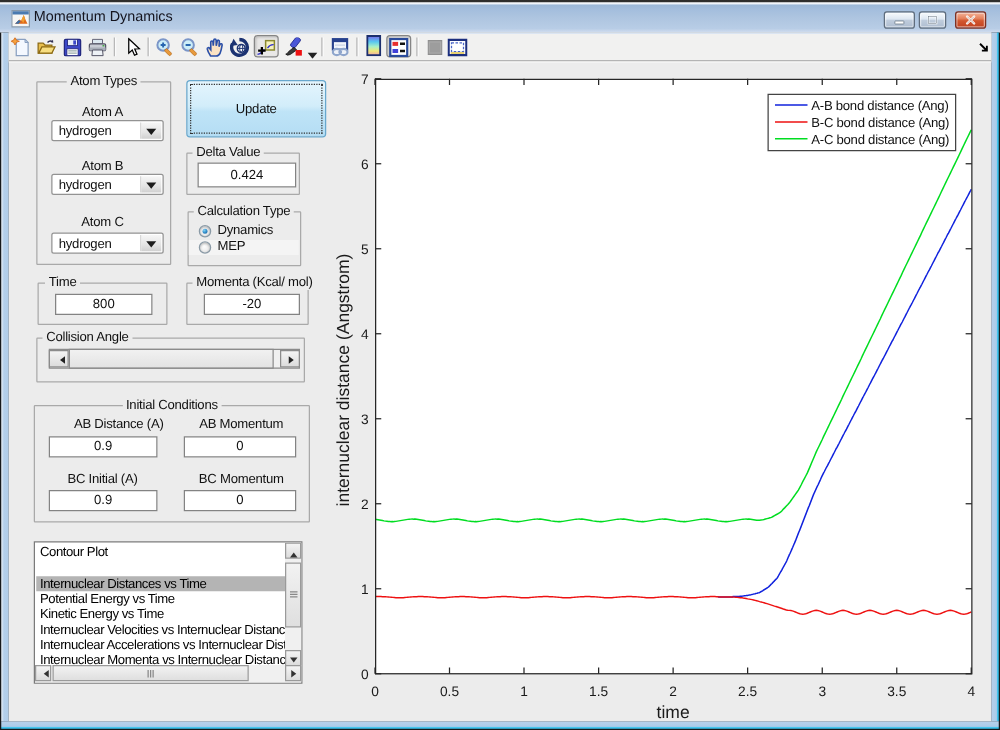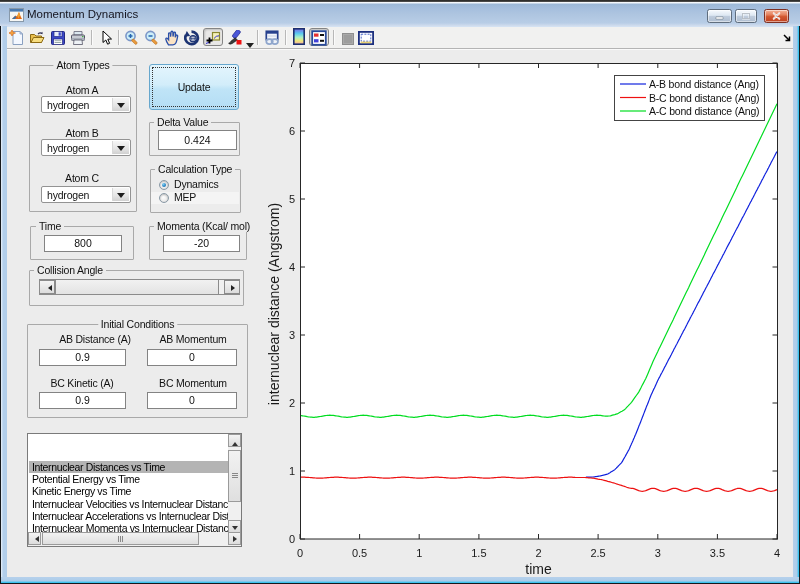--- a/index.html
+++ b/index.html
@@ -35,21 +35,21 @@
 .lbl { position:absolute; font-size:10.5px; letter-spacing:-0.2px; color:#111; white-space:nowrap; }
 .field { position:absolute; background:#fff; border:1px solid #838383; font-size:10.5px; color:#111;
   text-align:center; }
 .combo { position:absolute; background:#fff; border:1px solid #939393; border-radius:2px; }
 .combo .ctext { position:absolute; left:5px; top:2px; font-size:10.5px; letter-spacing:-0.2px; color:#111; }
 .combo .cbtn { position:absolute; right:1px; top:1px; bottom:1px; width:17px;
   background:linear-gradient(180deg,#f6f6f6 0%,#e4e4e4 60%,#d0d0d0 100%); border-left:1px solid #d8d8d8; }
 .combo .cbtn:after { content:""; position:absolute; left:4px; top:5px; border:4px solid transparent;
   border-top:5px solid #1c1c1c; }
 
-#updbtn { position:absolute; left:149px; top:64px; width:90px; height:46px;
+#updbtn { position:absolute; left:149px; top:64px; width:112px; height:46px;
   background:linear-gradient(180deg,#e4f5fd 0%,#d2edfa 45%,#bfe4f7 55%,#b4ddf4 100%);
   border:1px solid #67a7cd; border-radius:3px; }
 #updbtn .inner { position:absolute; left:2px; top:2px; right:2px; bottom:2px; border:1px dotted #333; }
 #updbtn .txt { position:absolute; width:100%; top:16px; text-align:center; font-size:10.5px; letter-spacing:-0.2px; color:#111; }
 
 .radio { position:absolute; width:10px; height:10px; border-radius:50%;
   background:radial-gradient(circle at 40% 35%, #ffffff 0%, #ededed 60%, #d5d5d5 100%);
   border:1px solid #8a9aa6; box-shadow:inset 0 1px 2px rgba(0,0,0,0.25); }
 .radio.sel:after { content:""; position:absolute; left:2px; top:2px; width:4px; height:4px; border-radius:50%;
   background:radial-gradient(circle at 35% 30%, #7fd3f7 0%, #2f88c5 55%, #1b5f96 100%); }
@@ -266,27 +266,28 @@
 <div class="sarrow" style="right:-1px">
             <div class="tri" style="left:6px;top:4px;border:3.5px solid transparent;border-left:4.5px solid #222"></div>
           </div>
 <div style="position:absolute;left:15px;top:-1px;width:164px;height:16px;background:linear-gradient(180deg,#f1f1f1,#e3e3e3);border:1px solid #8b8b8b"></div>
 </div>
 <div class="panel" style="left:20px;top:274px;width:221px;height:94px">
           <div class="ptitle" style="left:50%;transform:translateX(-50%)">Initial Conditions</div>
         </div>
 <div class="lbl" style="left:88px;top:283px;transform:translateX(-50%)">AB Distance (A)</div>
 <div class="lbl" style="left:186px;top:283px;transform:translateX(-50%)">AB Momentum</div>
-<div class="lbl" style="left:75px;top:327px;transform:translateX(-50%)">BC Kinetic (A)</div>
+<div class="lbl" style="left:75px;top:327px;transform:translateX(-50%)">BC Initial (A)</div>
 <div class="lbl" style="left:186px;top:327px;transform:translateX(-50%)">BC Momentum</div>
 <div class="field" style="left:32px;top:299px;width:87px;height:17px;line-height:15px">0.9</div>
 <div class="field" style="left:140px;top:299px;width:90px;height:17px;line-height:15px">0</div>
 <div class="field" style="left:32px;top:342px;width:87px;height:17px;line-height:15px">0.9</div>
 <div class="field" style="left:140px;top:342px;width:90px;height:17px;line-height:15px">0</div>
 <div class="listbox" style="left:20px;top:383px">
+          <div class="li" style="top:2.0px;">Contour Plot</div>
           <div class="li" style="top:26.6px;background:#b4b4b4;">Internuclear Distances vs Time</div>
           <div class="li" style="top:51.2px;">Kinetic Energy vs Time</div>
           <div class="li" style="top:38.9px;">Potential Energy vs Time</div>
           <div class="li" style="top:63.5px;">Internuclear Velocities vs Internuclear Distance</div>
           <div class="li" style="top:75.8px;">Internuclear Accelerations vs Internuclear Dista</div>
           <div class="li" style="top:88.1px;">Internuclear Momenta vs Internuclear Distance</div>
 <div class="sb" style="right:0;top:0;width:13px;height:99px">
  <div class="sbbtn" style="left:0;top:0;width:13px;height:13px">
               <div class="tri" style="left:3px;top:4px;border:3.5px solid transparent;border-bottom:4.5px solid #333"></div>
             </div>

